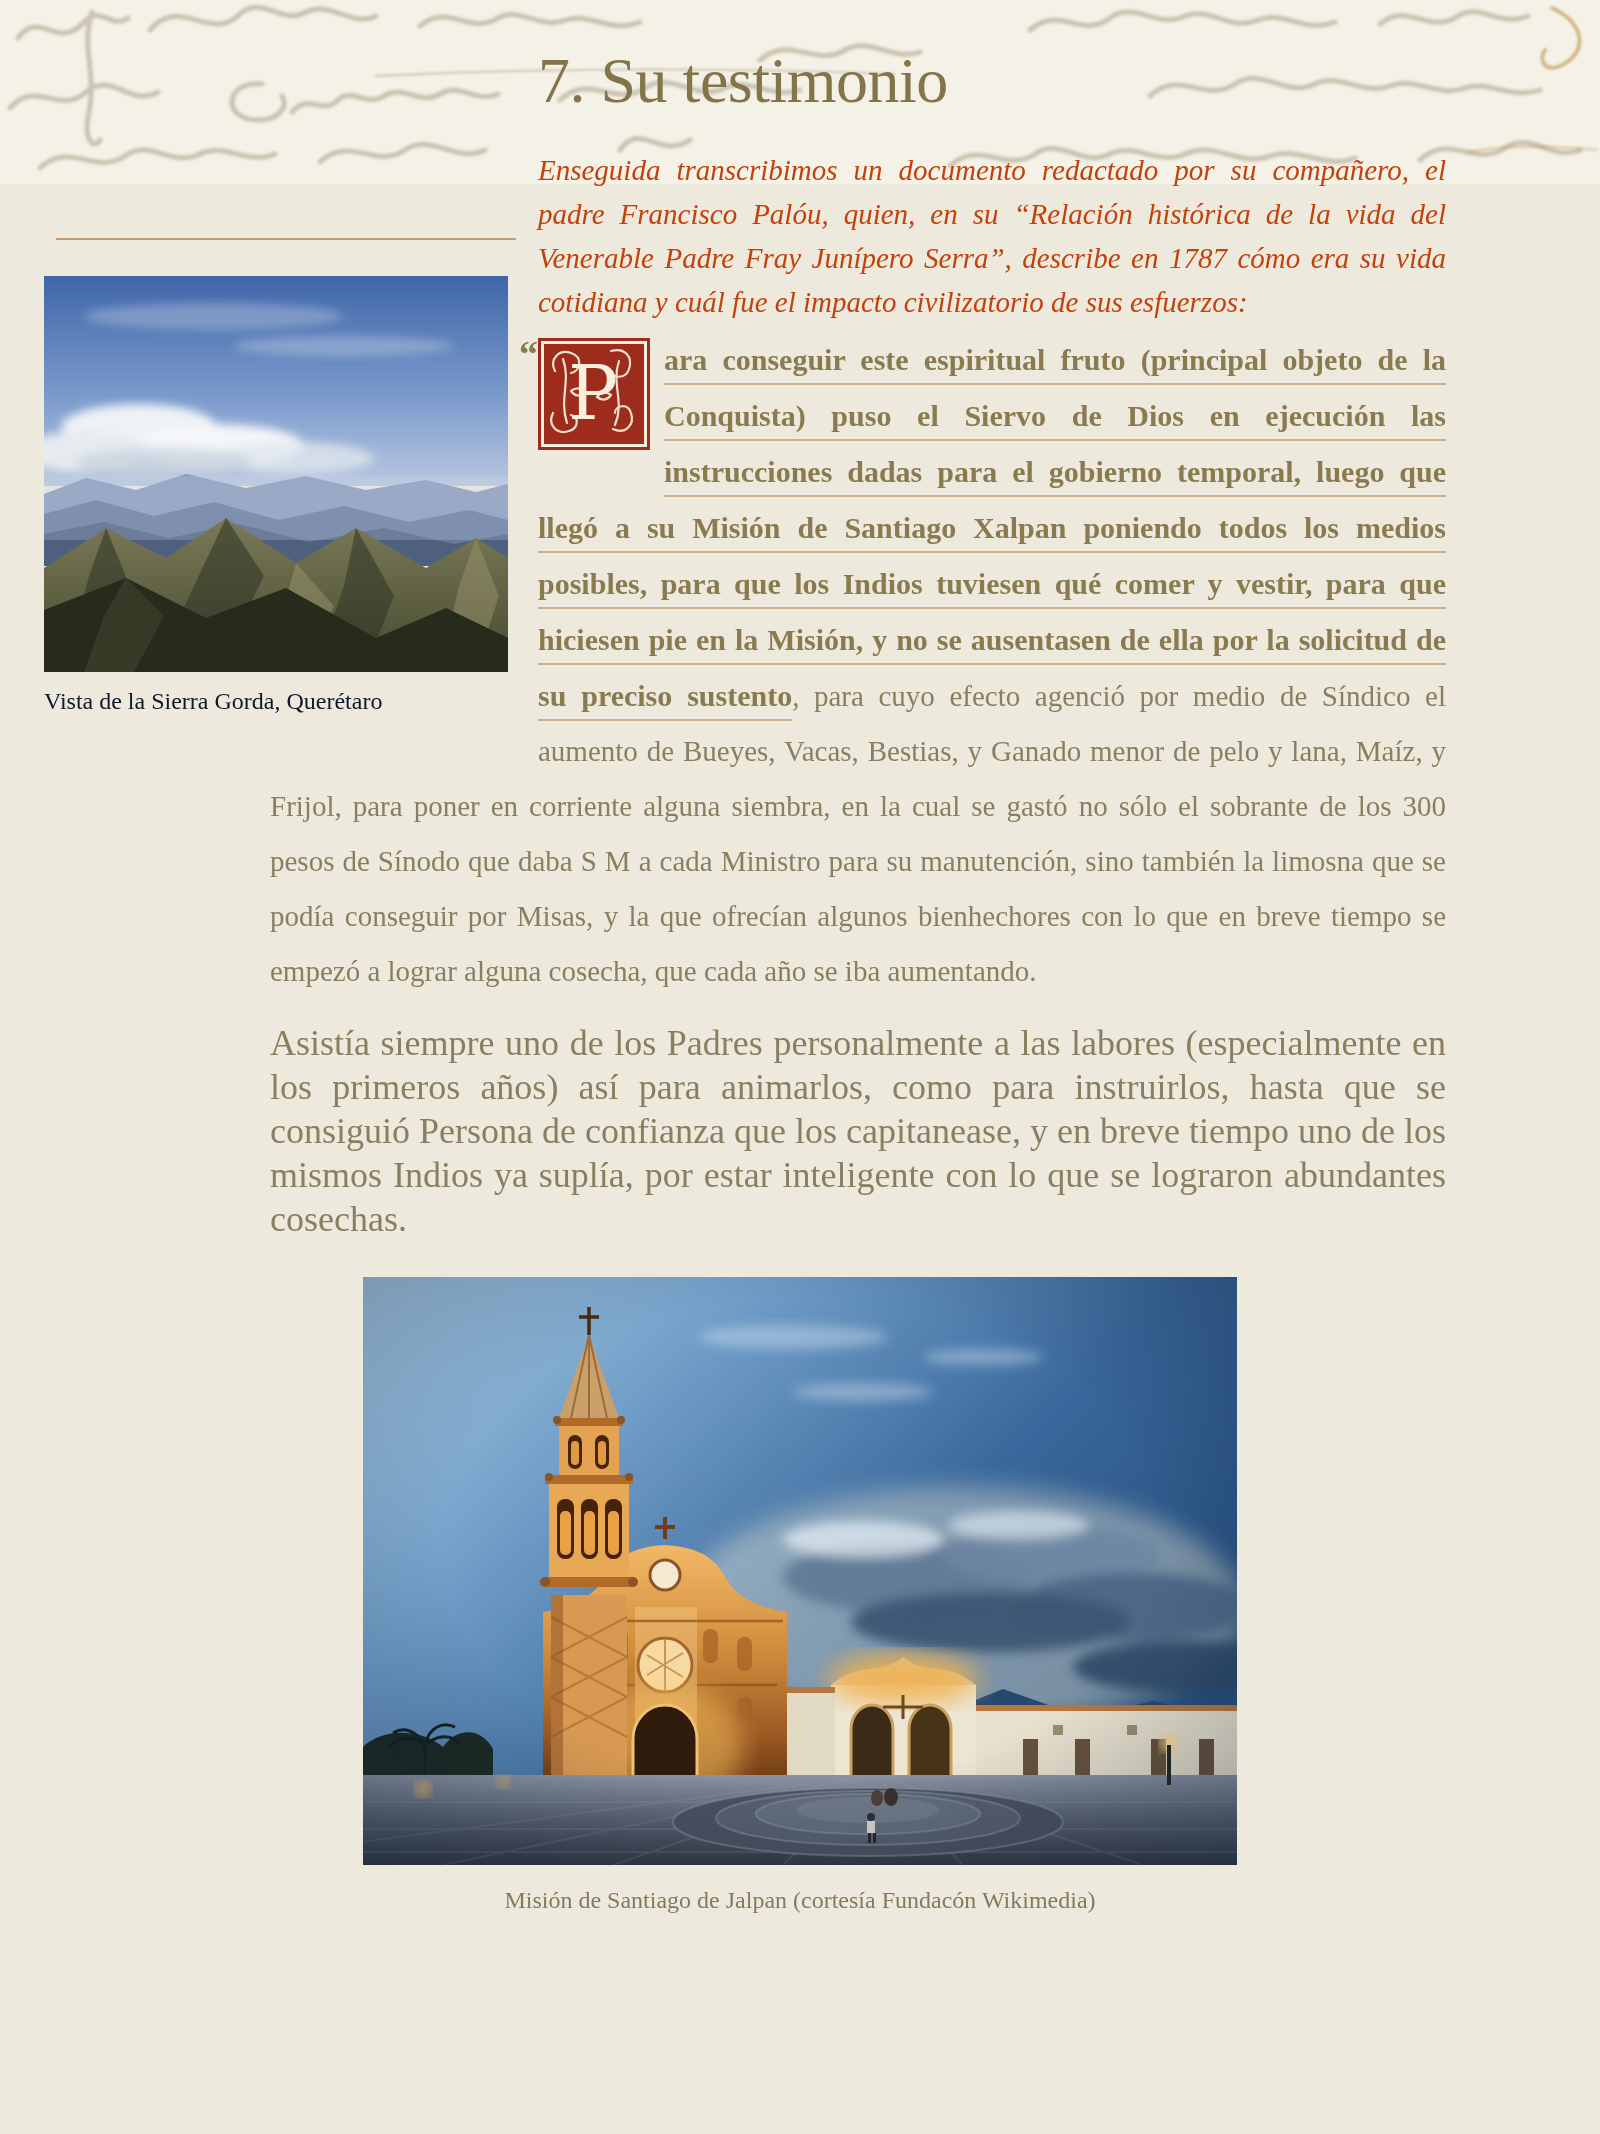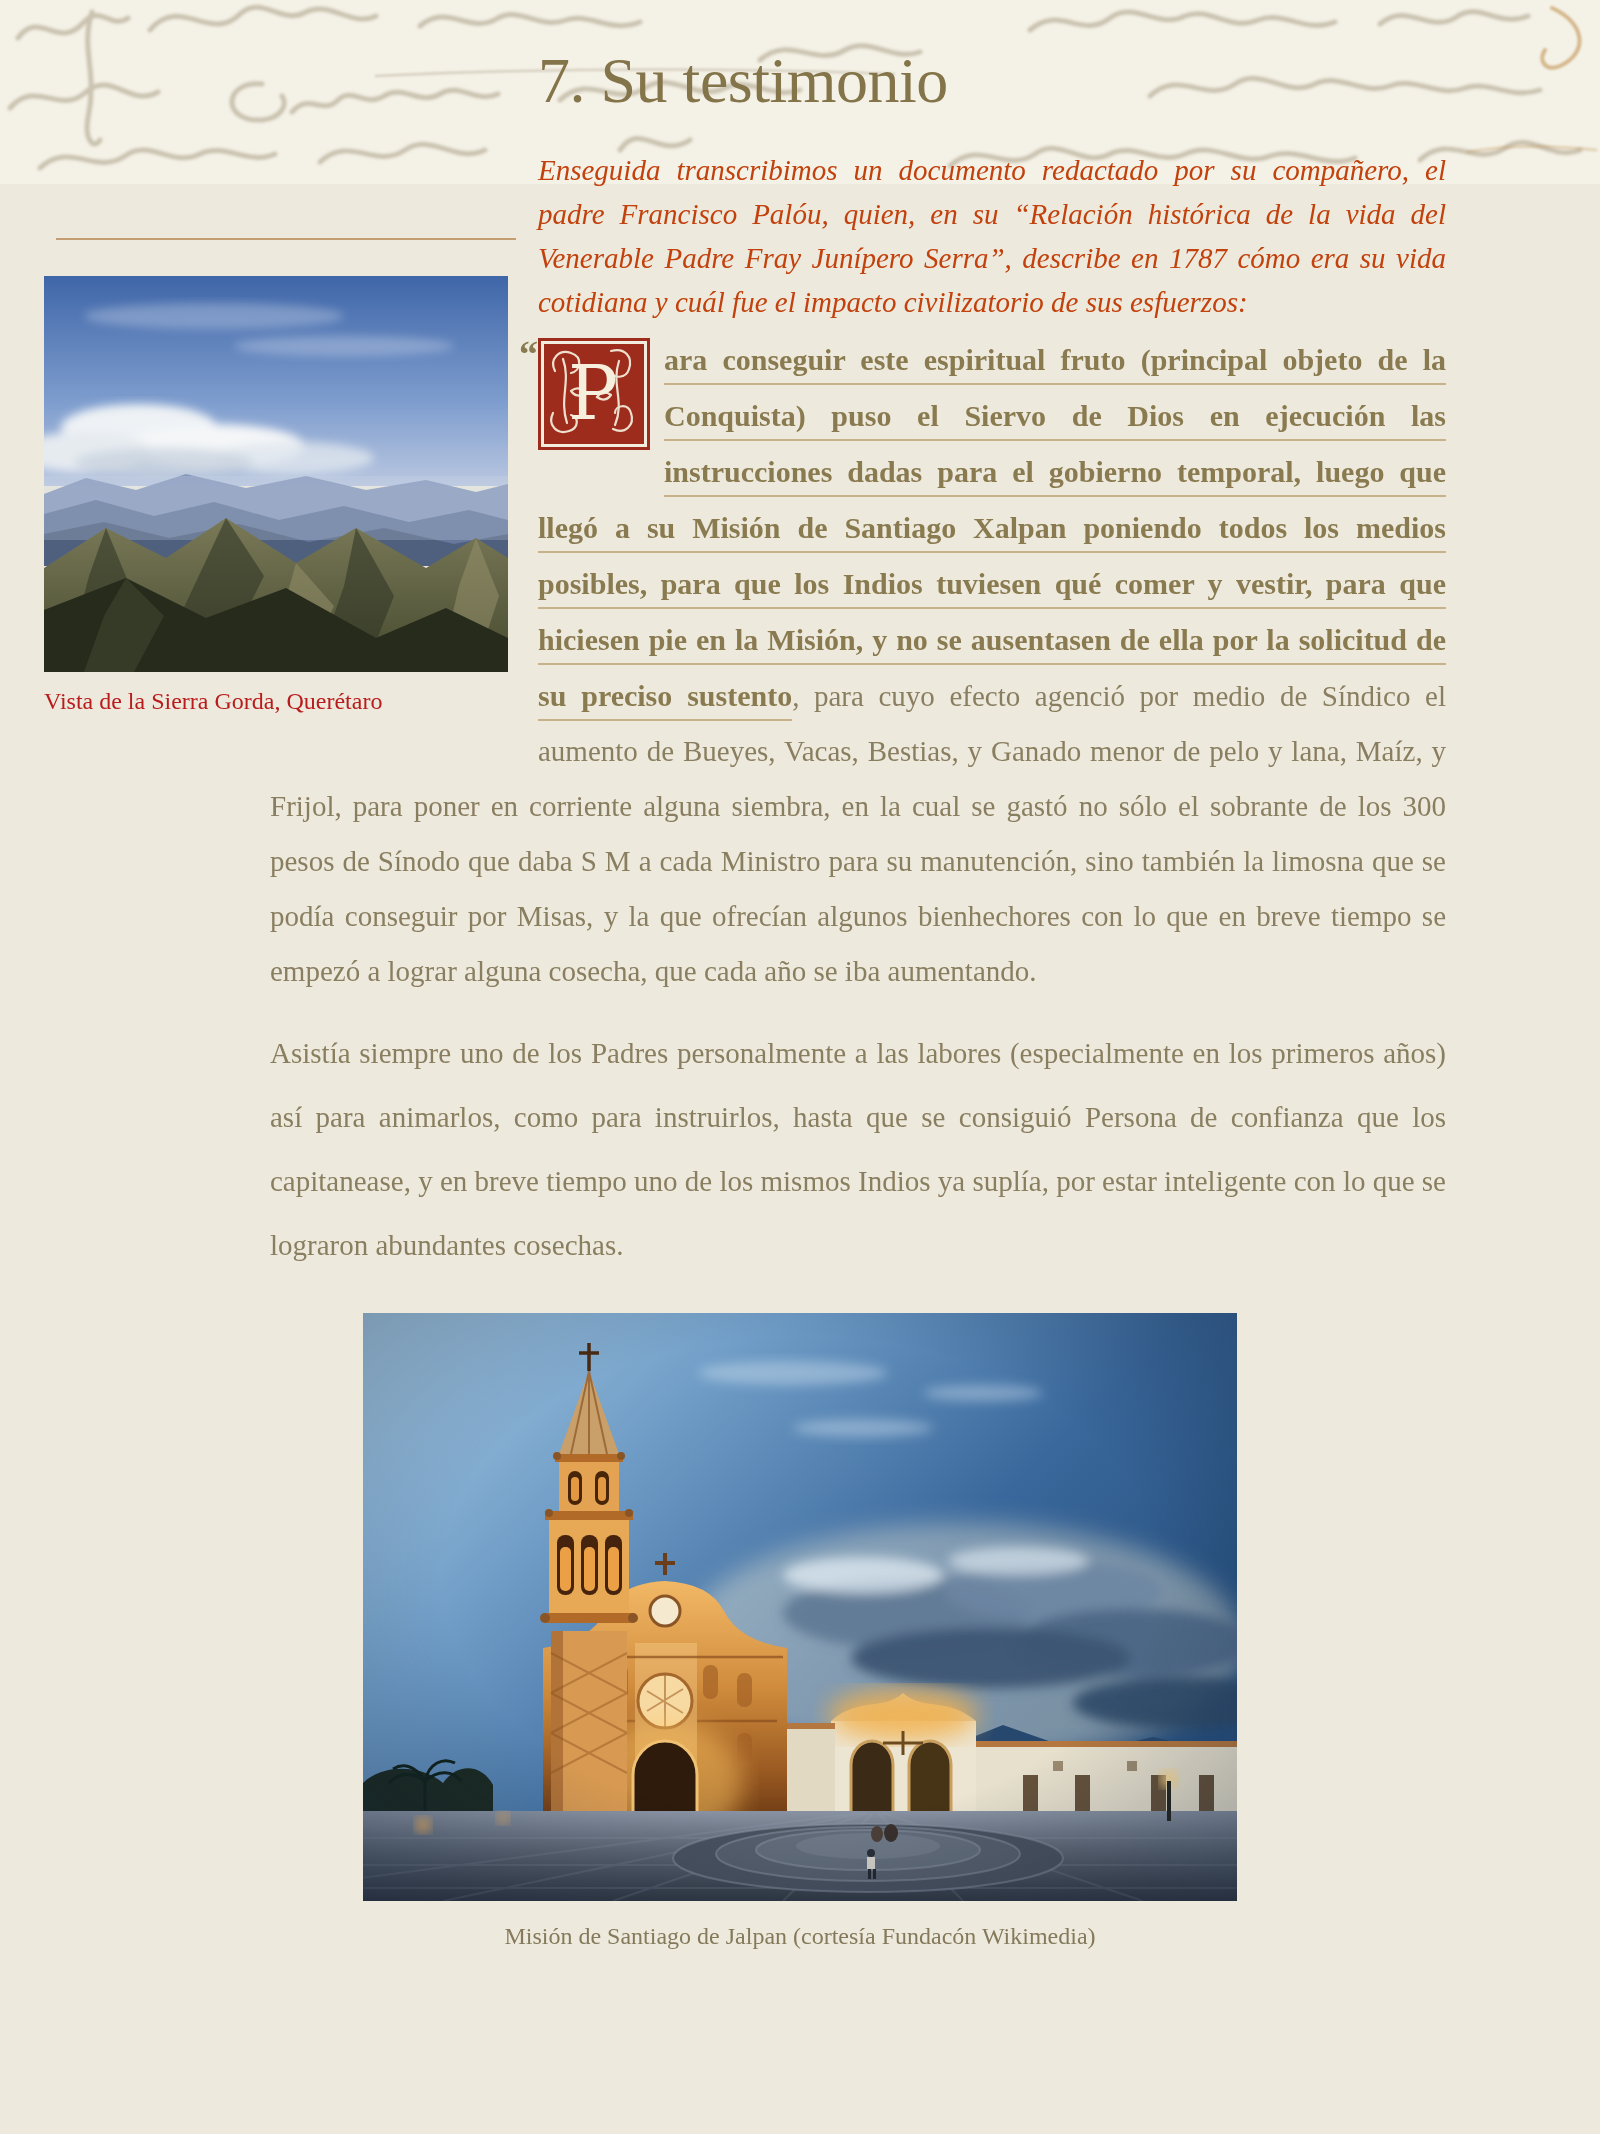--- a/index.html
+++ b/index.html
@@ -7,32 +7,32 @@
         font-family:"Liberation Serif",serif;}
   
   .band{position:absolute;left:0;top:0;width:1600px;height:184px;background:#f4f1e6;overflow:hidden;}
   .band svg{display:block;}
   .title{position:absolute;left:538px;top:44px;font-size:64px;letter-spacing:-0.5px;
          color:#84744a;white-space:nowrap;}
   
   .sierra{position:absolute;left:44px;top:238px;width:470px;}
   .sierra .rule{position:absolute;left:12px;top:0;width:460px;height:2px;background:#c49d72;}
   .sierra .photo{position:absolute;left:0;top:38px;width:464px;height:396px;overflow:hidden;}
-  .sierra .cap{position:absolute;left:0;top:450px;width:470px;font-size:24px;color:#b91c1c;}
+  .sierra .cap{position:absolute;left:0;top:450px;width:470px;font-size:24px;color:#0f172a;}
   
   .content{position:absolute;left:270px;top:148px;width:1176px;color:#8a7e60;}
   .photo-spacer{float:left;width:268px;height:600px;}
   p{margin:0;text-align:justify;}
   .intro{font-style:italic;font-size:29px;line-height:44px;color:#c2410c;margin-bottom:8px;}
   .quote{font-size:29px;line-height:55px;color:#8a7e60;}
   .q-bold{font-weight:bold;font-size:30px;color:#8a7a50;
           text-decoration:underline;text-decoration-color:#c9b189;
           text-decoration-thickness:1.5px;text-underline-offset:13px;}
   .q-reg{color:#8a7e60;}
-  .body-para{font-size:29px;line-height:64px;margin-top:22px;}
+  .body-para{font-size:36px;line-height:44px;margin-top:22px;}
   
   .dropcap-box{position:relative;float:left;width:106px;height:106px;margin:6px 14px 48px 0;
                background:#9e2c1c;border:3px solid #9e2c1c;
                box-shadow:inset 0 0 0 3px #f2eddd;}
   .dropcap-box svg{position:absolute;left:0;top:0;}
   .open-quote{position:absolute;left:-22px;top:-14px;font-size:38px;font-weight:bold;color:#8a7a50;}
   
   .jalpan{margin:36px 0 0 93px;width:874px;}
   .jalpan .photo{width:874px;height:588px;overflow:hidden;}
   .jalpan .cap{margin-top:22px;text-align:center;font-size:24px;color:#85795b;}

